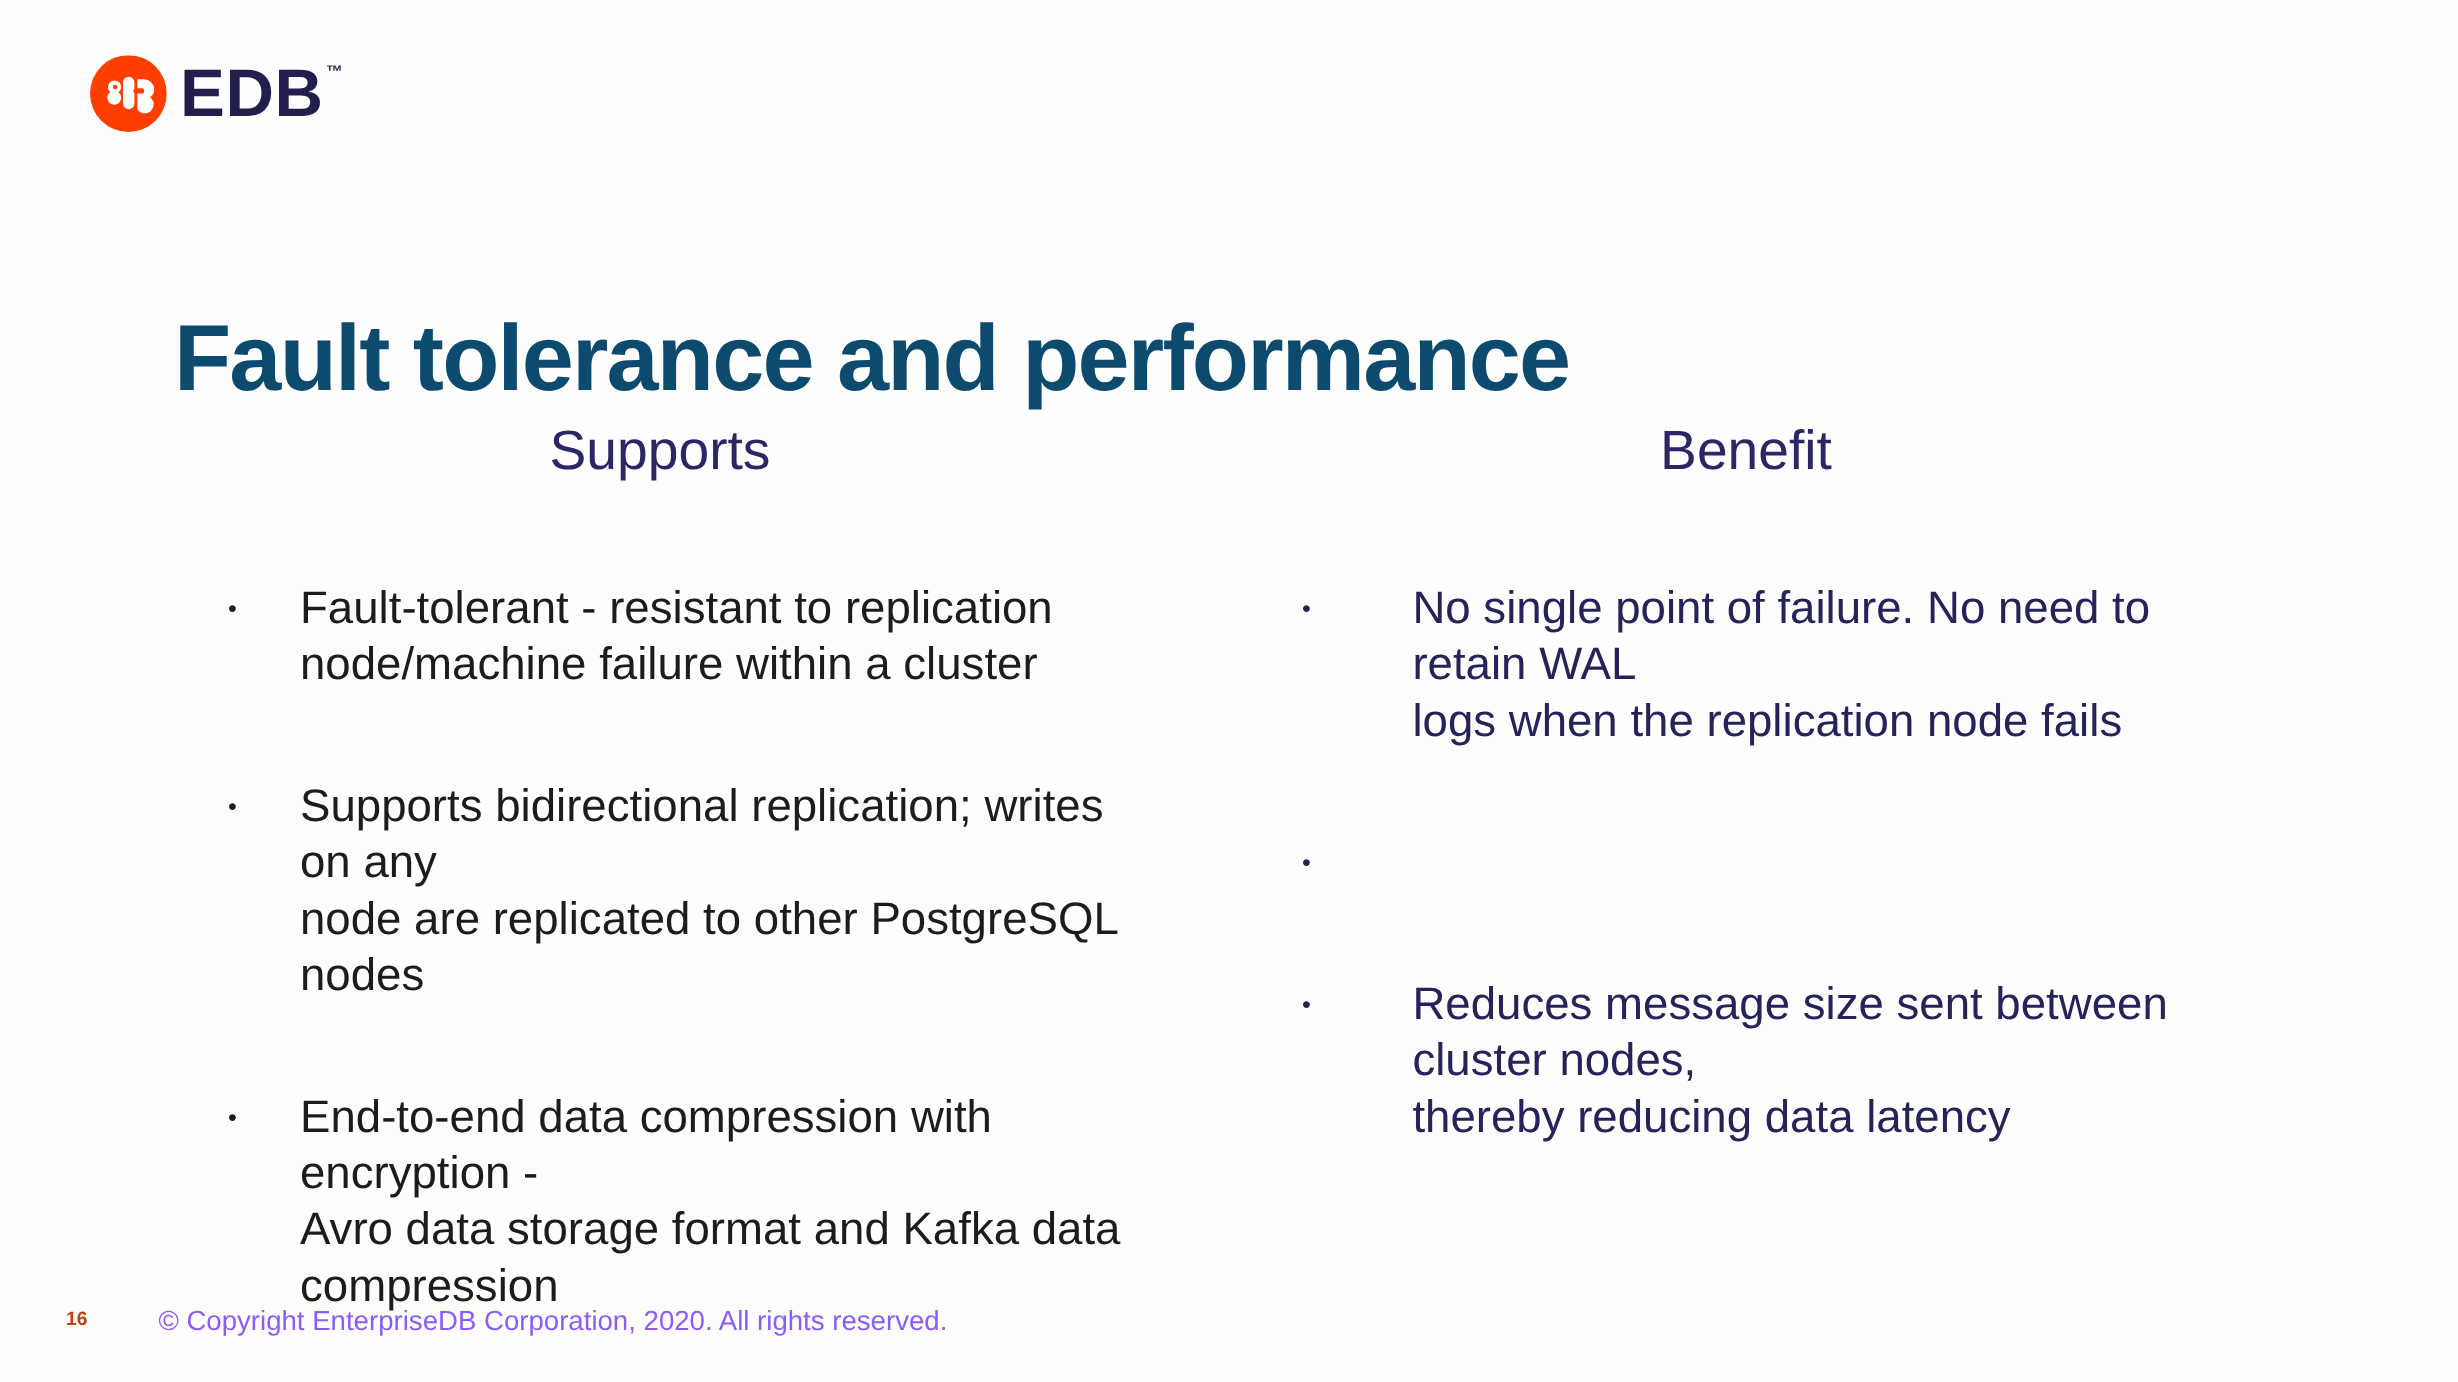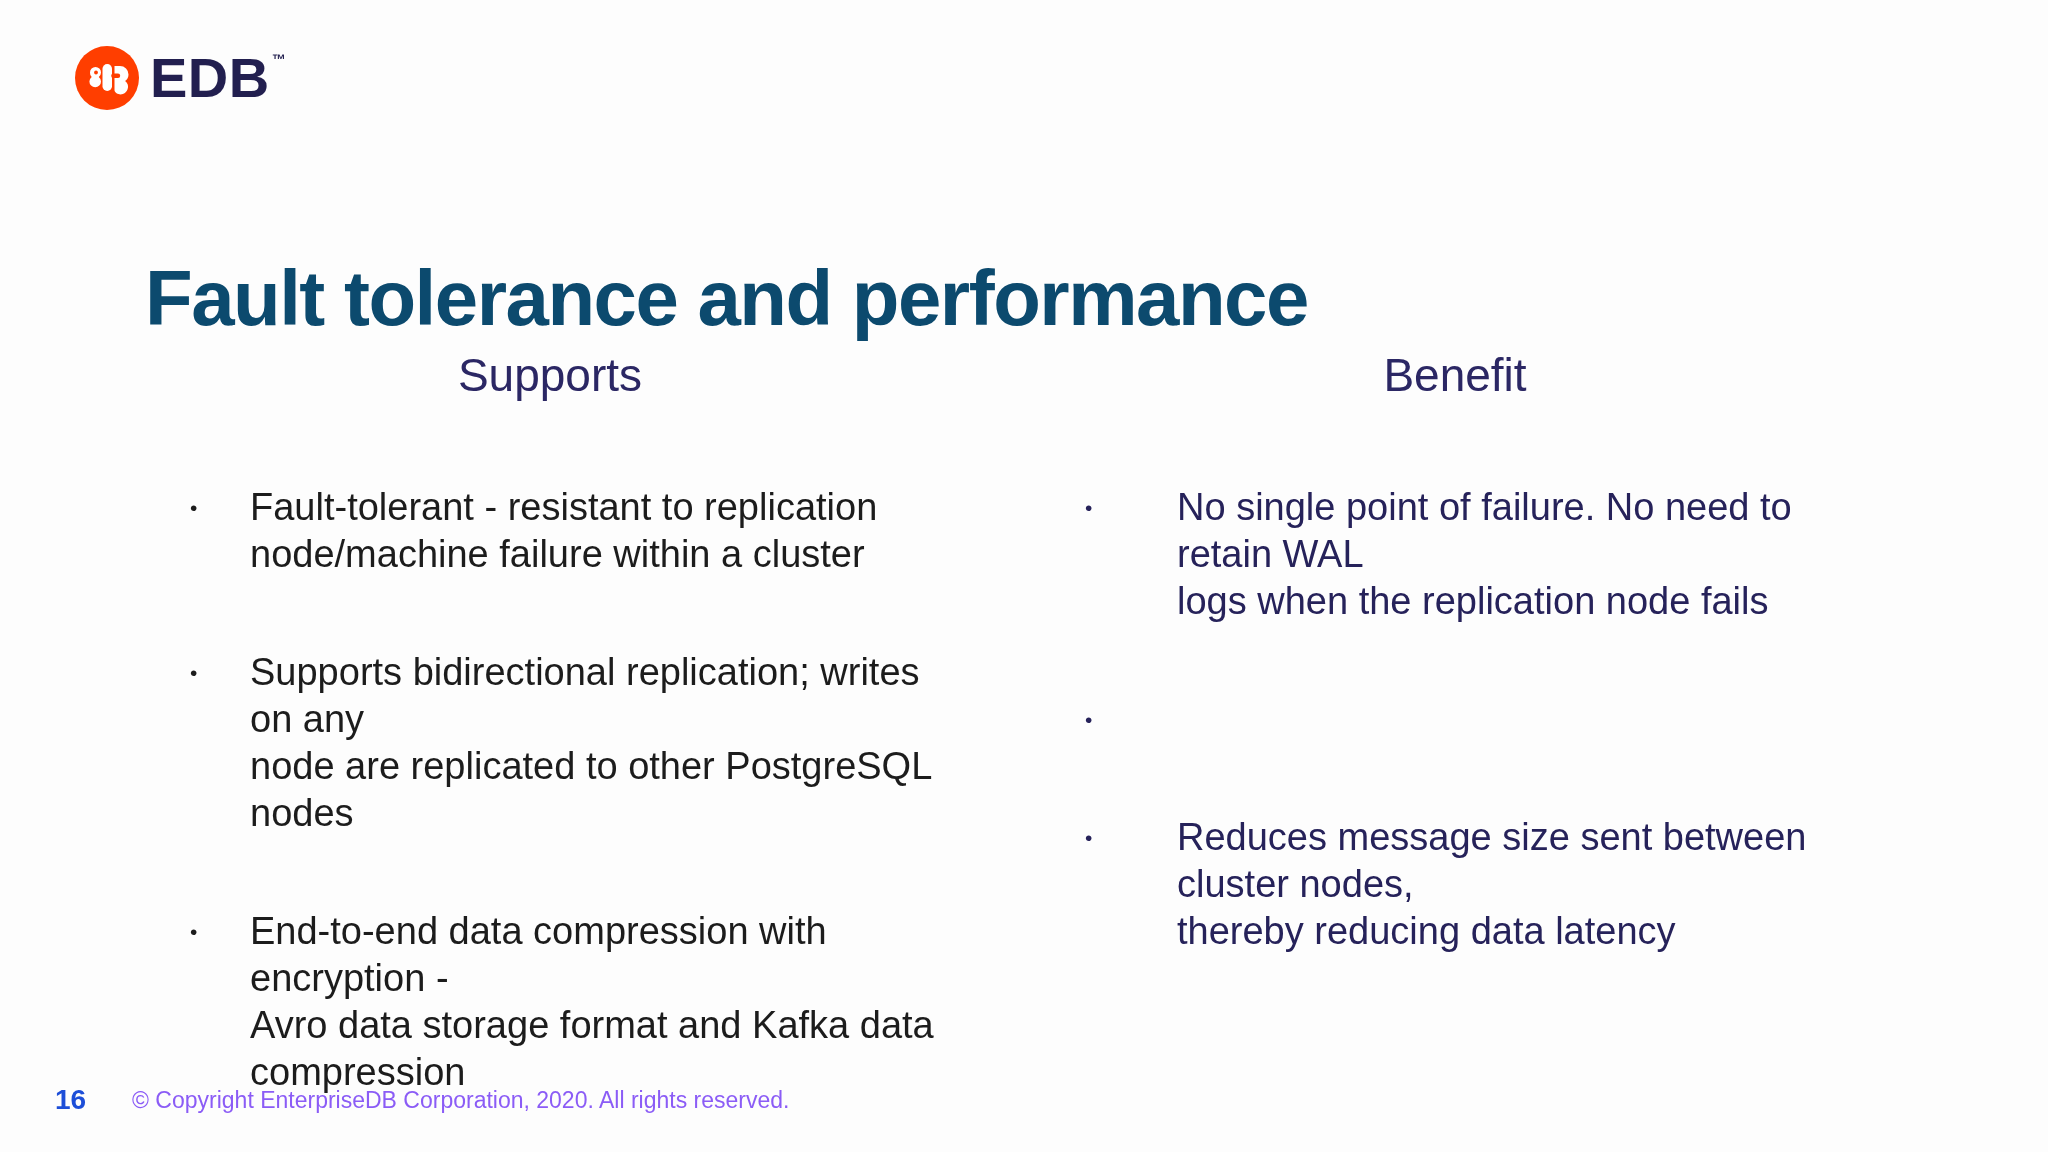--- a/index.html
+++ b/index.html
@@ -107,23 +107,23 @@
     position: absolute;
     left: 0;
     top: 1085px;
     width: 100%;
     height: 40px;
   }
   .page-number {
     position: absolute;
     left: 55px;
     top: 0;
-    font-size: 28px;
-    font-weight: bold;
-    color: #1d4ed8;
+    font-size: 16px;
+    font-weight: bold;
+    color: #c2410c;
     line-height: 30px;
   }
   .copyright {
     position: absolute;
     left: 132px;
     top: 0;
     font-size: 23px;
     color: #8b5cf6;
     line-height: 30px;
   }

